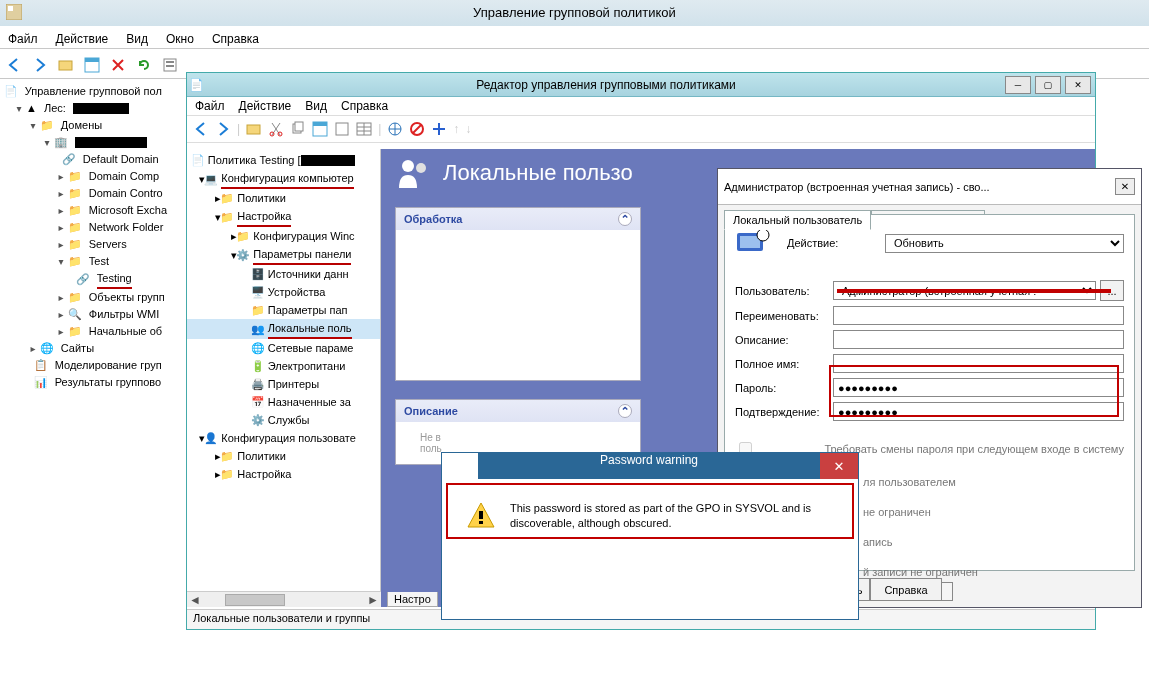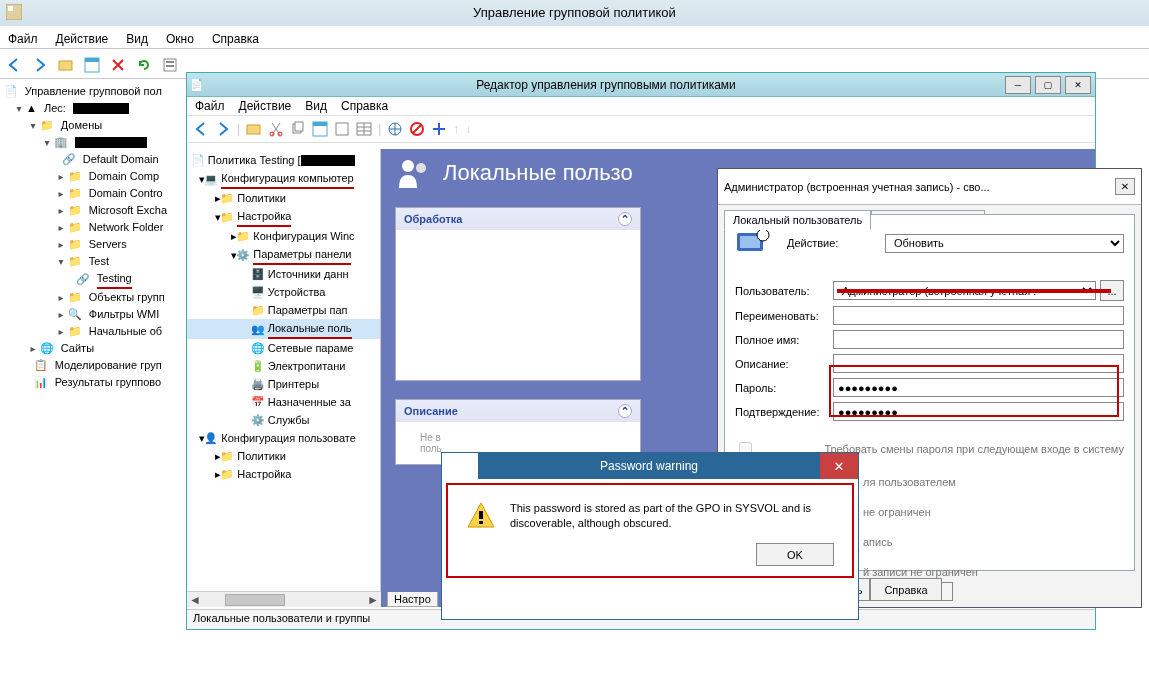--- a/index.html
+++ b/index.html
@@ -63,21 +63,21 @@
   .form-row .inp { flex:1; height:19px; border:1px solid #888; background:#fff; padding:0 4px; font-size:11px; }
   select.inp { height:21px; }
   .big-icon { width:36px; height:36px; }
   .red-box { position:absolute; border:2px solid #c10000; pointer-events:none; }
   .chk-row { font-size:11px; color:#777; display:flex; align-items:center; gap:8px; margin-top:18px;justify-content:space-between; }
   .btn-row { position:absolute; left:0; right:0; bottom:6px; display:flex; justify-content:flex-start; padding:0 8px; }
   .btn { min-width:72px; height:23px; border:1px solid #888; background:#f2f2f2; font-size:11px; }
 
   
   .pw-win { position:absolute; left:441px; top:452px; width:418px; height:168px; background:#fff; border:1px solid #2a6796; }
-  .pw-title { height:26px; background:#2a6796; color:#fff; display:flex; align-items:center; font-size:12px;margin-left:36px; }
+  .pw-title { height:26px; background:#2a6796; color:#fff; display:flex; font-size:12px;margin-left:36px; }
   .pw-title span.t { flex:1; text-align:center; }
   .pw-title .cx { width:38px; height:26px; background:#c94040; color:#fff; display:flex; align-items:center; justify-content:center; font-size:13px; }
   .pw-body { display:flex; padding:16px 18px 6px 18px; gap:14px; font-size:11px; line-height:15px; color:#000; }
   .pw-btn-row { display:flex; justify-content:flex-end; padding:6px 18px 10px 0; }
   .pw-btn-row .btn { min-width:78px; }
   .warn-icon { width:30px; height:30px; }
   .red-frame { border:2px solid #c10000; }
 
   
   svg { display:block; }
@@ -341,25 +341,25 @@
       <label>Пользователь:</label>
       <select class="inp"><option>Администратор (встроенная учетная :</option></select>
       <button class="btn" style="min-width:24px;height:21px;margin-left:4px;">...</button>
     </div>
     <div class="red-box" style="left:112px; top:74px; width:274px; height:4px;"></div>
     <div class="form-row">
         <label>Переименовать:</label>
         <input class="inp" style="">
       </div>
     <div class="form-row">
+        <label>Описание:</label>
+        <input class="inp" style="">
+      </div>
+    <div class="form-row">
         <label>Полное имя:</label>
-        <input class="inp" style="">
-      </div>
-    <div class="form-row">
-        <label>Описание:</label>
         <input class="inp" style="">
       </div>
     <div class="form-row">
         <label>Пароль:</label>
         <input class="inp" value="●●●●●●●●●" style="">
       </div>
     <div class="form-row">
         <label>Подтверждение:</label>
         <input class="inp" value="●●●●●●●●●" style="">
       </div>
@@ -403,17 +403,14 @@
     <div class="pw-body">
       <span class="warn-icon">
           <svg width="30" height="30">
             <path d="M15 2 L28 26 L2 26 Z" fill="#ffd24a" stroke="#c89a00"></path>
             <rect x="13" y="10" width="4" height="8" fill="#000"></rect>
             <rect x="13" y="20" width="4" height="3" fill="#000"></rect>
           </svg>
         </span>
       <span>This password is stored as part of the GPO in SYSVOL and is discoverable, although obscured.</span>
     </div>
-    <div class="pw-btn-row">
-        <button class="btn">OK</button>
-      </div>
   </div>
 </div>
 
 </body></html>

